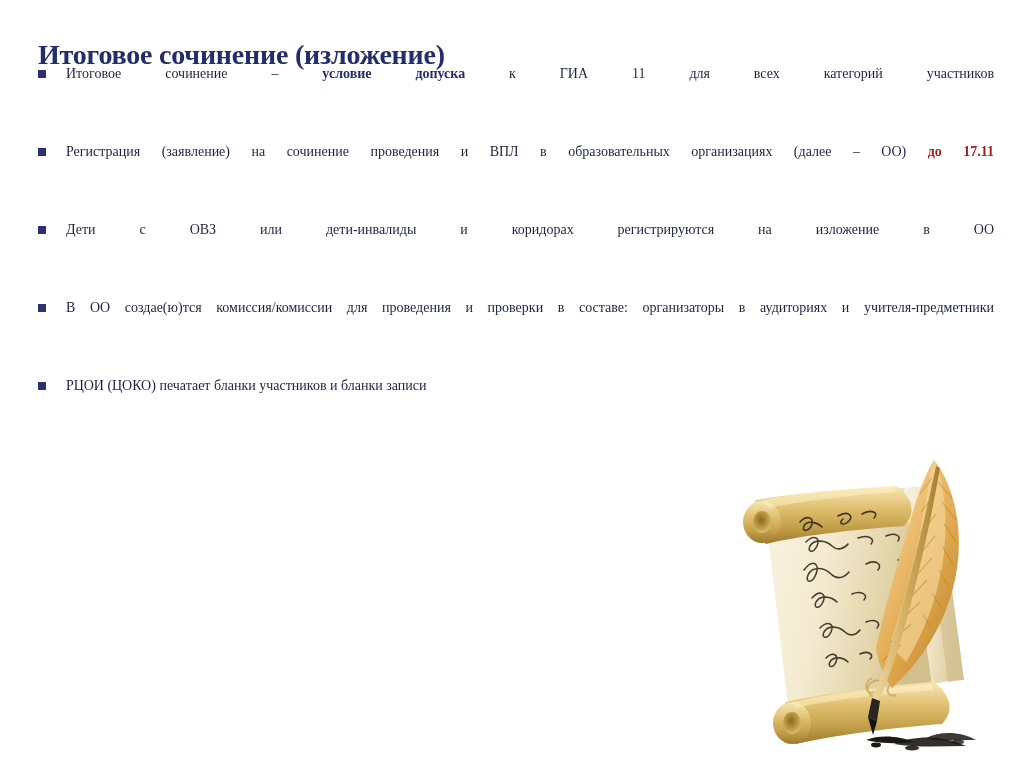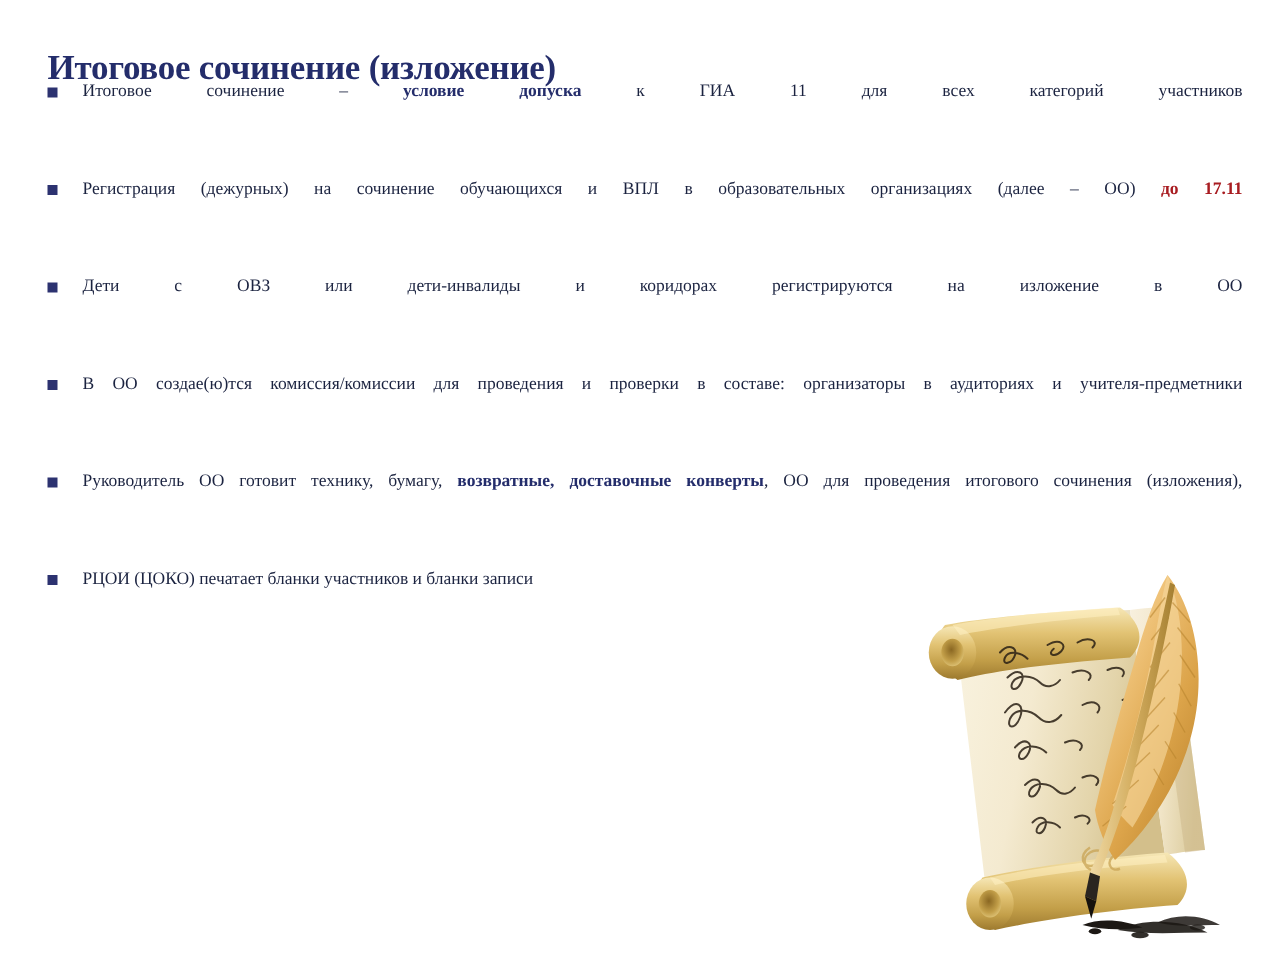--- a/index.html
+++ b/index.html
@@ -241,38 +241,34 @@
   <ul class="bullet-list" style="list-style:none;margin:0;padding:0;">
 
     <li class="bullet-item">
       <span class="bullet-marker"></span>
       <span class="bullet-text justified"><span>Итоговое сочинение – </span><span class="b-bold-navy">условие допуска</span><span> к ГИА 11 для всех категорий участников</span></span>
     </li>
 
 
     <li class="bullet-item">
       <span class="bullet-marker"></span>
-      <span class="bullet-text justified"><span>Регистрация (дежурных) на сочинение обучающихся и ВПЛ в образовательных организациях (далее – ОО) </span><span class="b-bold-red">до 17.11</span></span>
+      <span class="bullet-text justified"><span>Регистрация (заявление) на сочинение проведения и ВПЛ в образовательных организациях (далее – ОО) </span><span class="b-bold-red">до 17.11</span></span>
     </li>
 
     <li class="bullet-item">
       <span class="bullet-marker"></span>
       <span class="bullet-text justified"><span>Дети с ОВЗ или дети-инвалиды и коридорах регистрируются на изложение в ОО</span></span>
     </li>
 
     <li class="bullet-item">
       <span class="bullet-marker"></span>
       <span class="bullet-text justified"><span>В ОО создае(ю)тся комиссия/комиссии для проведения и проверки в составе: организаторы в аудиториях и учителя-предметники</span></span>
     </li>
 
 
-    <li class="bullet-item">
-      <span class="bullet-marker"></span>
-      <span class="bullet-text justified"><span>Руководитель ОО готовит технику, бумагу, </span><span class="b-bold-navy">возвратные, доставочные конверты</span><span>, ОО для проведения итогового сочинения (изложения),</span></span>
-    </li>
 
     <li class="bullet-item">
       <span class="bullet-marker"></span>
       <span class="bullet-text"><span>РЦОИ (ЦОКО) печатает бланки участников и бланки записи</span></span>
     </li>
 
   </ul>
 </div>
 
 </body></html>

